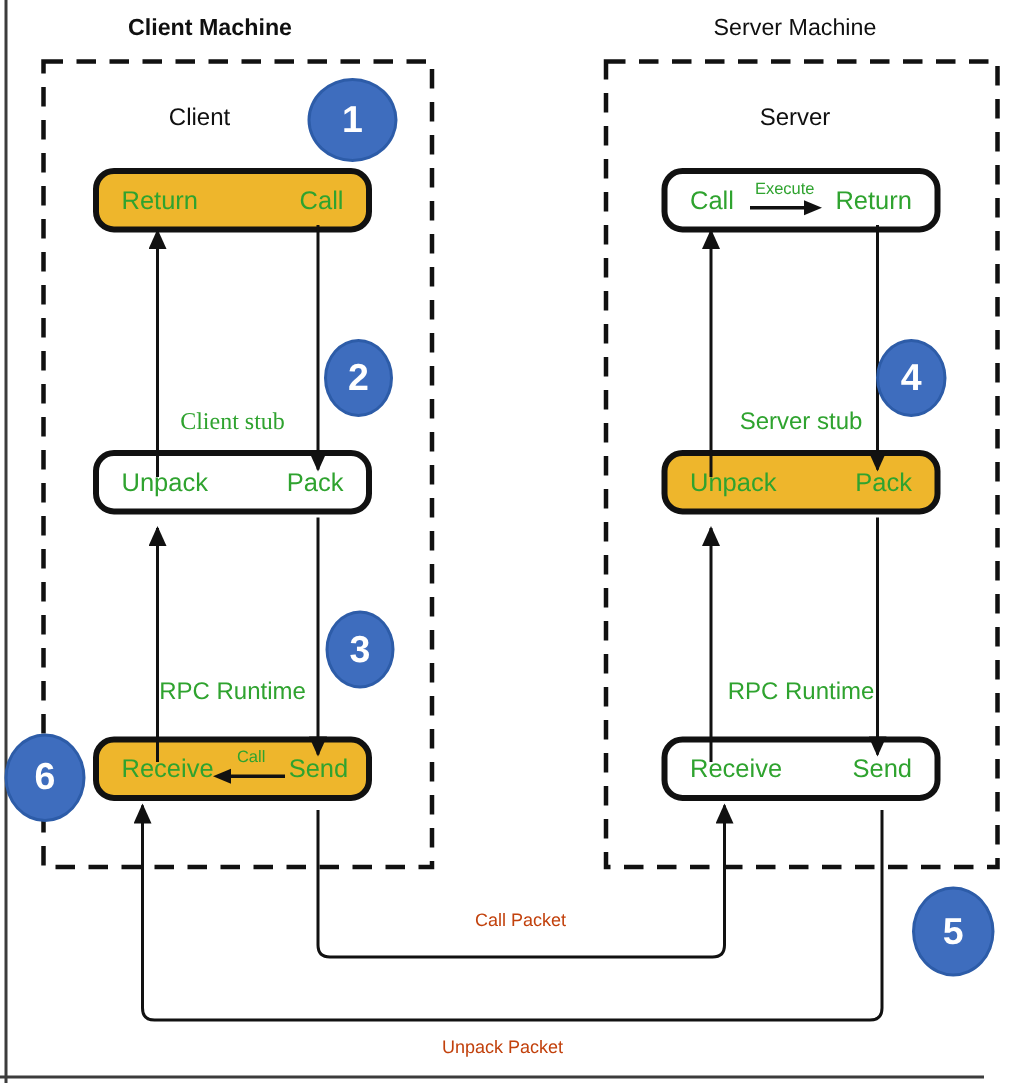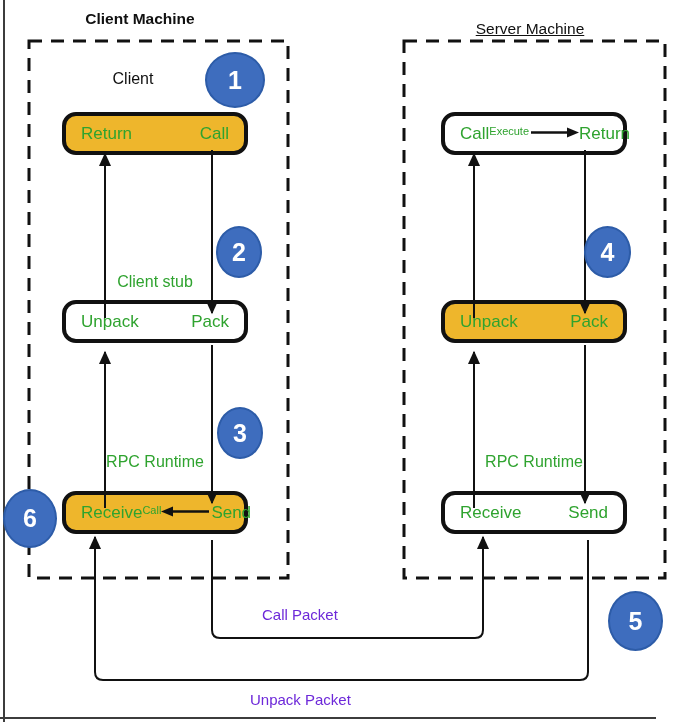--- a/index.html
+++ b/index.html
@@ -12,45 +12,47 @@
   .inner-label{position:absolute;color:#101010;font-size:16px;text-align:center;width:120px;}
   .sec-label{position:absolute;color:#2fa32f;font-size:16px;text-align:center;width:186px;z-index:3;}
   .box{
     position:absolute;width:186px;height:43px;border:4px solid #111;border-radius:14px;
     box-sizing:border-box;display:flex;align-items:center;justify-content:space-between;
     padding:0 15px;z-index:2;
   }
   .box.yellow{background:#eeb62c;}
   .box.white{background:#ffffff;}
   .box .lbl{color:#2fa32f;font-size:17px;white-space:nowrap;}
-  .midstack{display:flex;flex-direction:row;align-items:center;line-height:1;margin-top:-3px;}
+  .midstack{display:flex;flex-direction:column;align-items:center;line-height:1;margin-top:-3px;}
   .midstack .small{color:#2fa32f;font-size:11px;margin-bottom:1px;}
   .step{
     position:absolute;background:#3e6dbe;border:2px solid #2d5ca8;border-radius:50%;
     color:#fff;display:flex;align-items:center;justify-content:center;
     font-size:25px;font-weight:600;z-index:6;box-sizing:border-box;
   }
-  .packet-label{position:absolute;color:#6d28d9;font-size:15px;width:170px;z-index:3;}
+  .packet-label{position:absolute;color:#c2410c;font-size:12px;text-align:center;width:170px;z-index:3;}
   svg.overlay{position:absolute;left:0;top:0;z-index:4;}
 </style>
 </head>
 <body>
 
 <div id="canvas">
 
   <div class="edge" style="left:3px;top:0;width:2px;height:722px;"></div>
   <div class="edge" style="left:0;top:717px;width:656px;height:2px;"></div>
 
   <div class="machine-title" style="left:55px;top:10px;font-weight:bold;">Client Machine</div>
-  <div class="machine-title" style="left:445px;top:20px;text-decoration:underline;">Server Machine</div>
+  <div class="machine-title" style="left:445px;top:10px;">Server Machine</div>
 
   <div class="inner-label" style="left:73px;top:70px;">Client</div>
+  <div class="inner-label" style="left:470px;top:70px;">Server</div>
 
-  <div class="sec-label" style="left:62px;top:273px;">Client stub</div>
+  <div class="sec-label" style="left:62px;top:273px;font-family:Liberation Serif, serif;">Client stub</div>
   <div class="sec-label" style="left:62px;top:453px;">RPC Runtime</div>
+  <div class="sec-label" style="left:441px;top:273px;">Server stub</div>
   <div class="sec-label" style="left:441px;top:453px;">RPC Runtime</div>
 
   <div class="box yellow" style="left:62px;top:112px;">
     <span class="lbl">Return</span>
     <span class="lbl">Call</span>
   </div>
   <div class="box white" style="left:62px;top:300px;">
     <span class="lbl">Unpack</span>
     <span class="lbl">Pack</span>
   </div>

